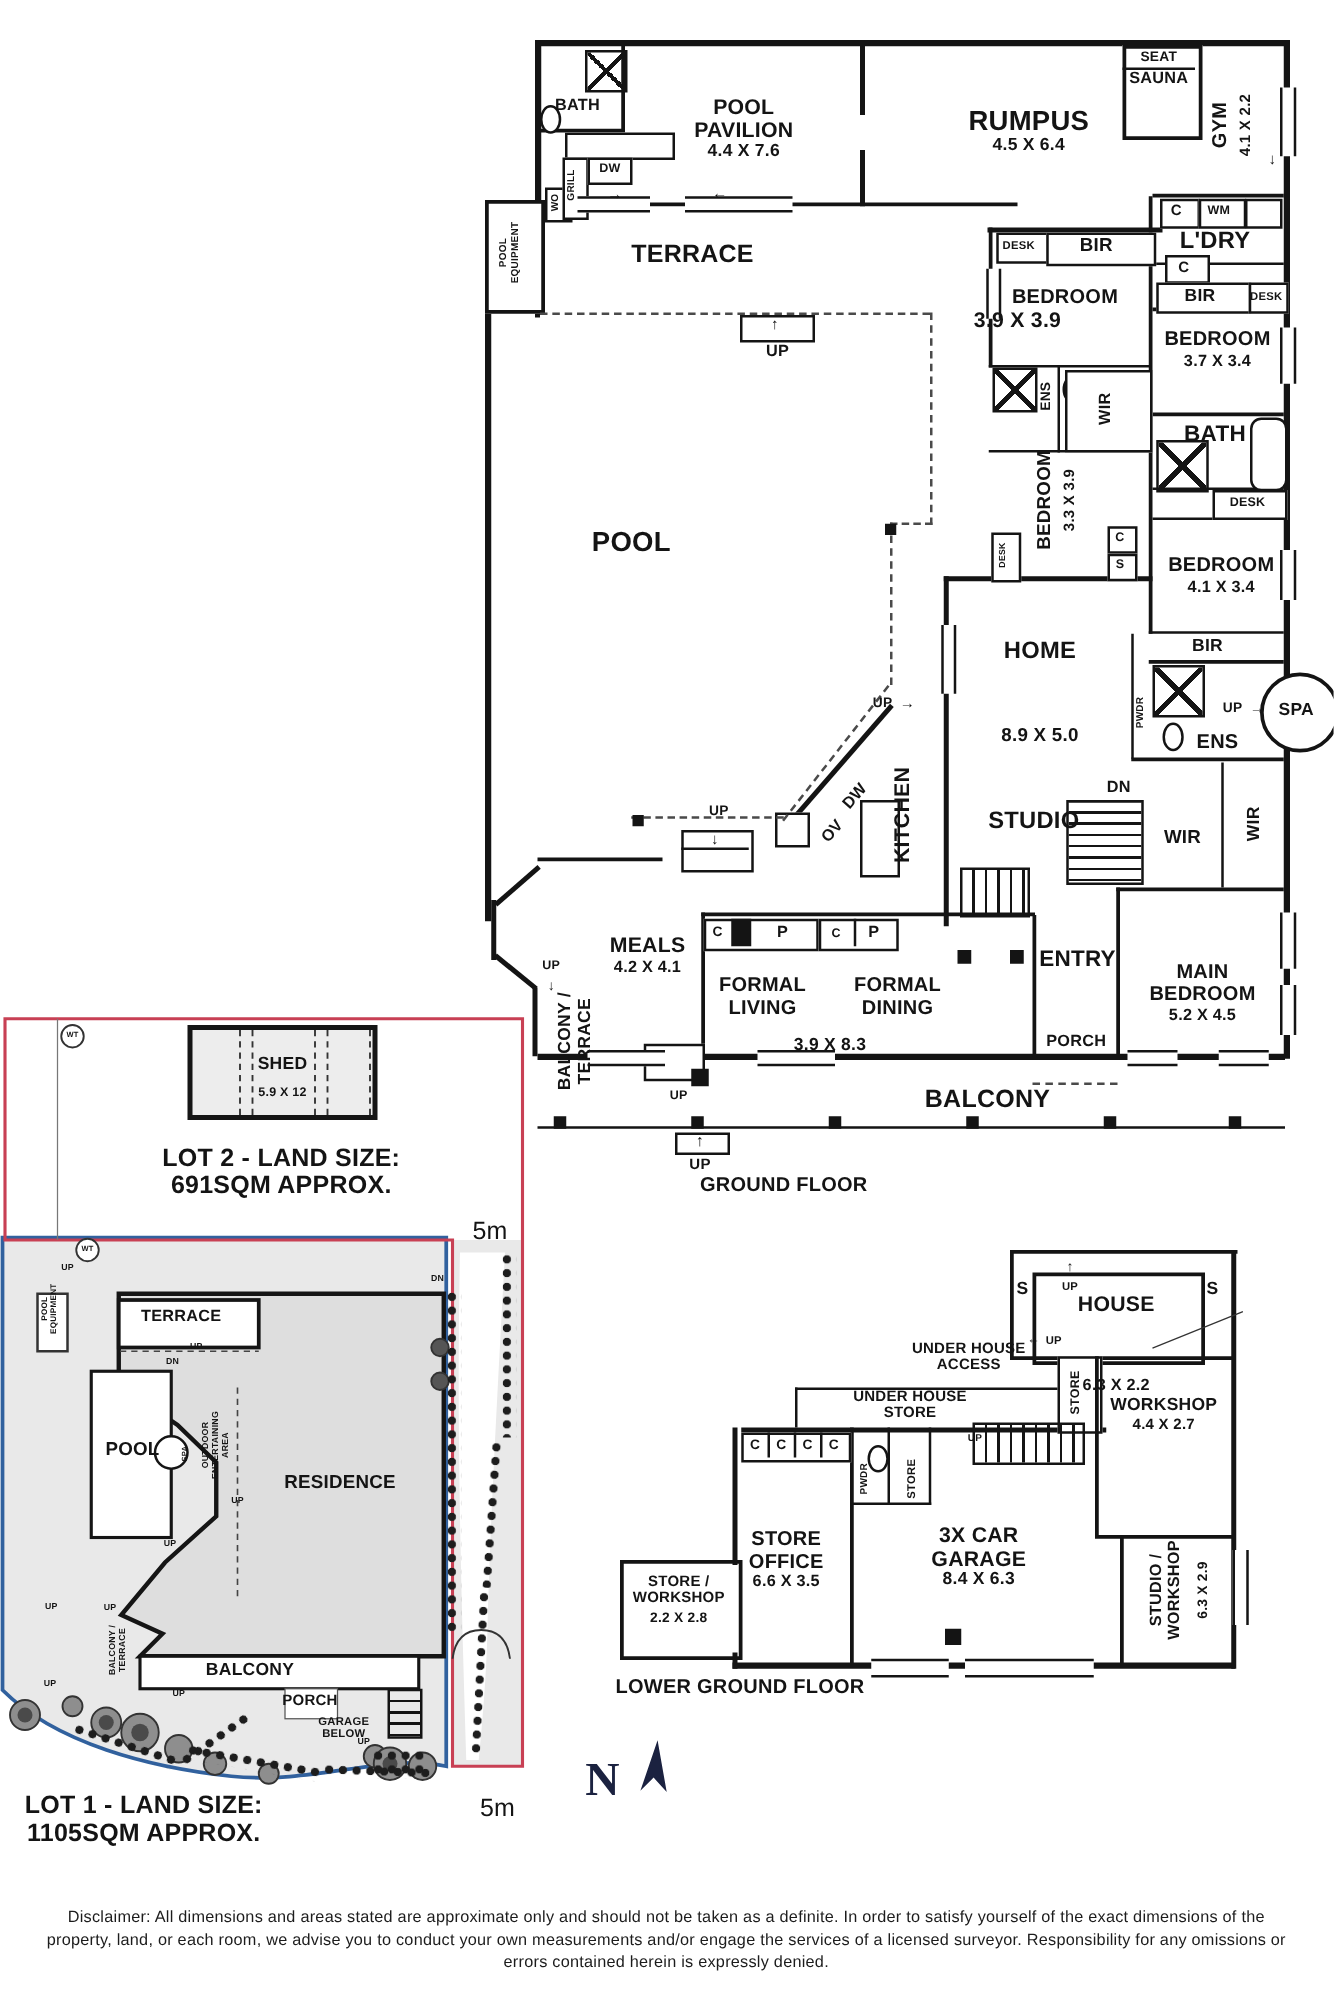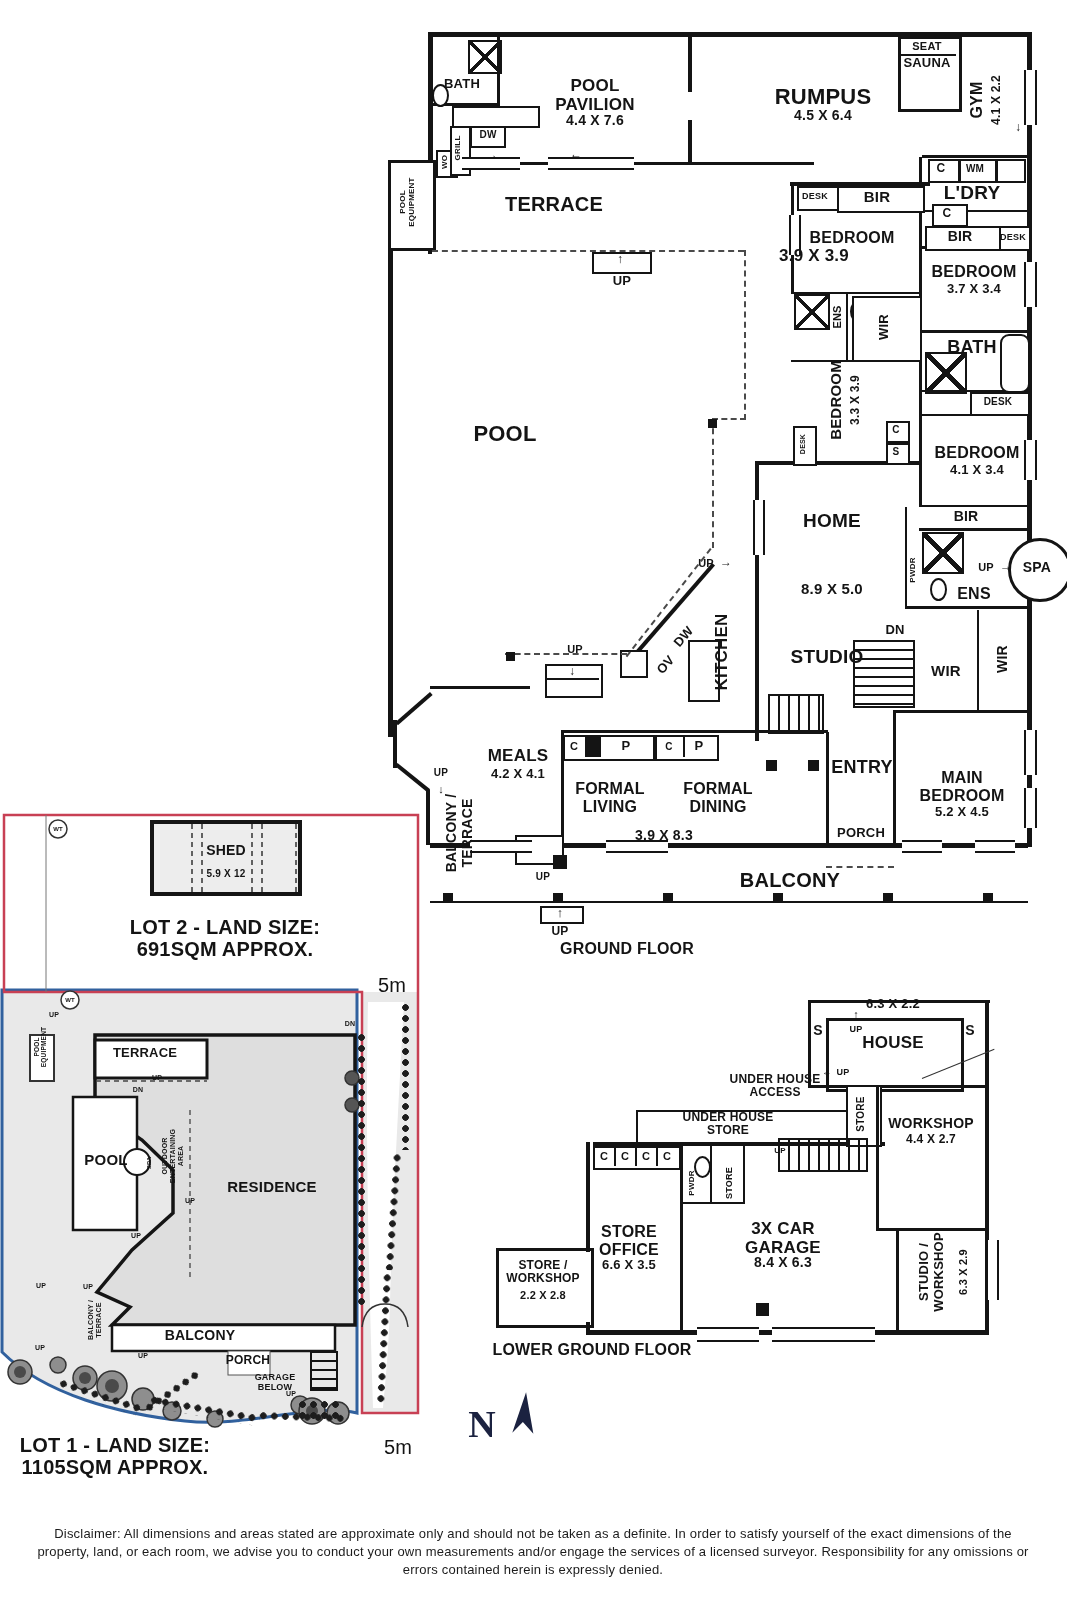--- a/index.html
+++ b/index.html
@@ -369,21 +369,21 @@
     <div class="box" style="left:593px;top:1146px;width:84px;height:20px"></div>
     <i class="w" style="left:614px;top:1146px;width:2px;height:20px"></i>
     <i class="w" style="left:635px;top:1146px;width:2px;height:20px"></i>
     <i class="w" style="left:656px;top:1146px;width:2px;height:20px"></i>
     <i class="sv" style="left:778px;top:1138px;width:86px;height:30px"></i>
     <i class="oval" style="left:694px;top:1156px;width:13px;height:18px"></i>
     <i class="post" style="left:756px;top:1303px;width:13px;height:13px"></i>
     <i class="line" style="left:922px;top:1078px;width:78px;transform:rotate(-22deg)"></i>
 
     <b class="lbl" style="left:893px;top:1043px;font-size:17px">HOUSE</b>
-    <b class="lbl" style="left:893px;top:1004px;font-size:13px">6.3 X 2.2</b>
+    <b class="lbl" style="left:893px;top:1108px;font-size:13px">6.3 X 2.2</b>
     <b class="lbl" style="left:818px;top:1031px;font-size:14px">S</b>
     <b class="lbl" style="left:970px;top:1031px;font-size:14px">S</b>
     <b class="lbl" style="left:856px;top:1014px;font-size:11px">↑</b>
     <b class="lbl" style="left:856px;top:1029px;font-size:9px">UP</b>
     <b class="lbl" style="left:827px;top:1072px;font-size:10px">←</b>
     <b class="lbl" style="left:843px;top:1072px;font-size:9px">UP</b>
     <b class="lbl" style="left:775px;top:1086px;font-size:12px">UNDER HOUSE
 ACCESS</b>
     <b class="lbl" style="left:728px;top:1124px;font-size:12px">UNDER HOUSE
 STORE</b>

